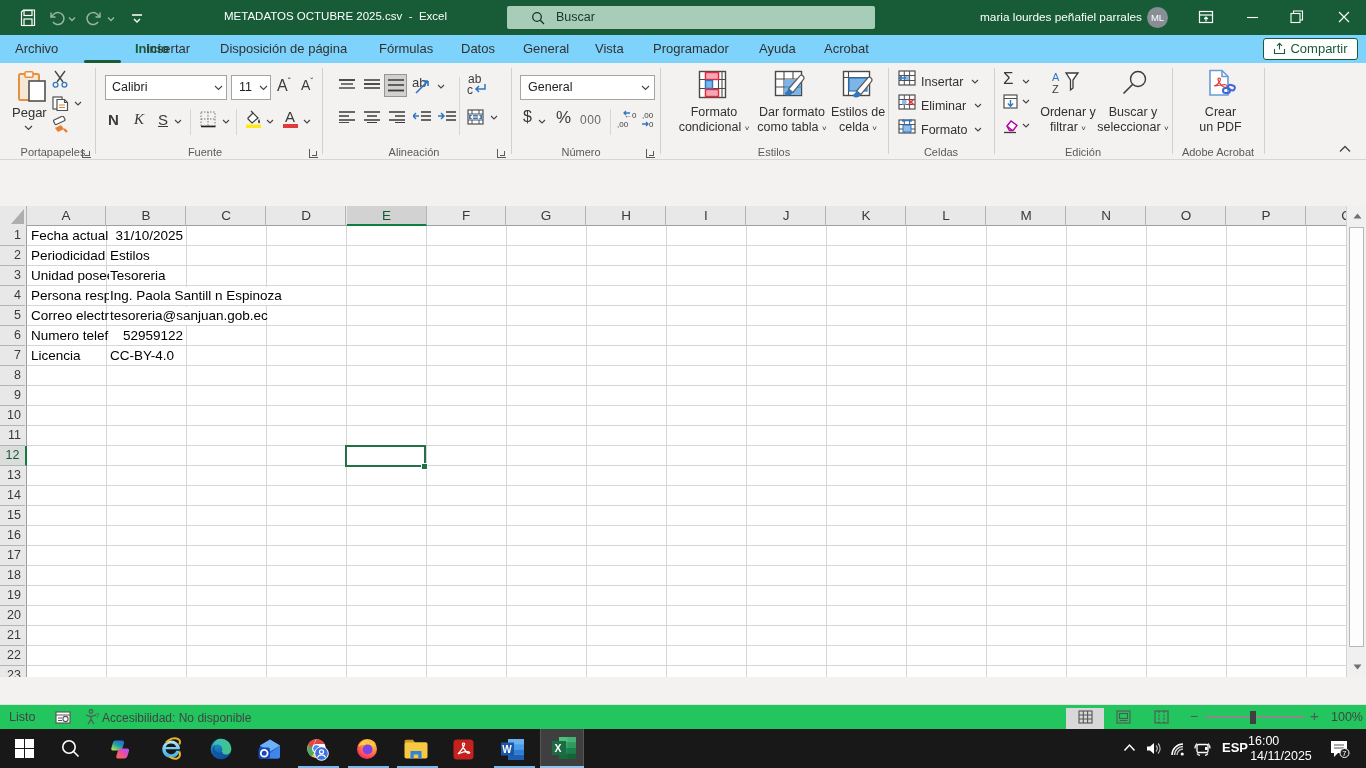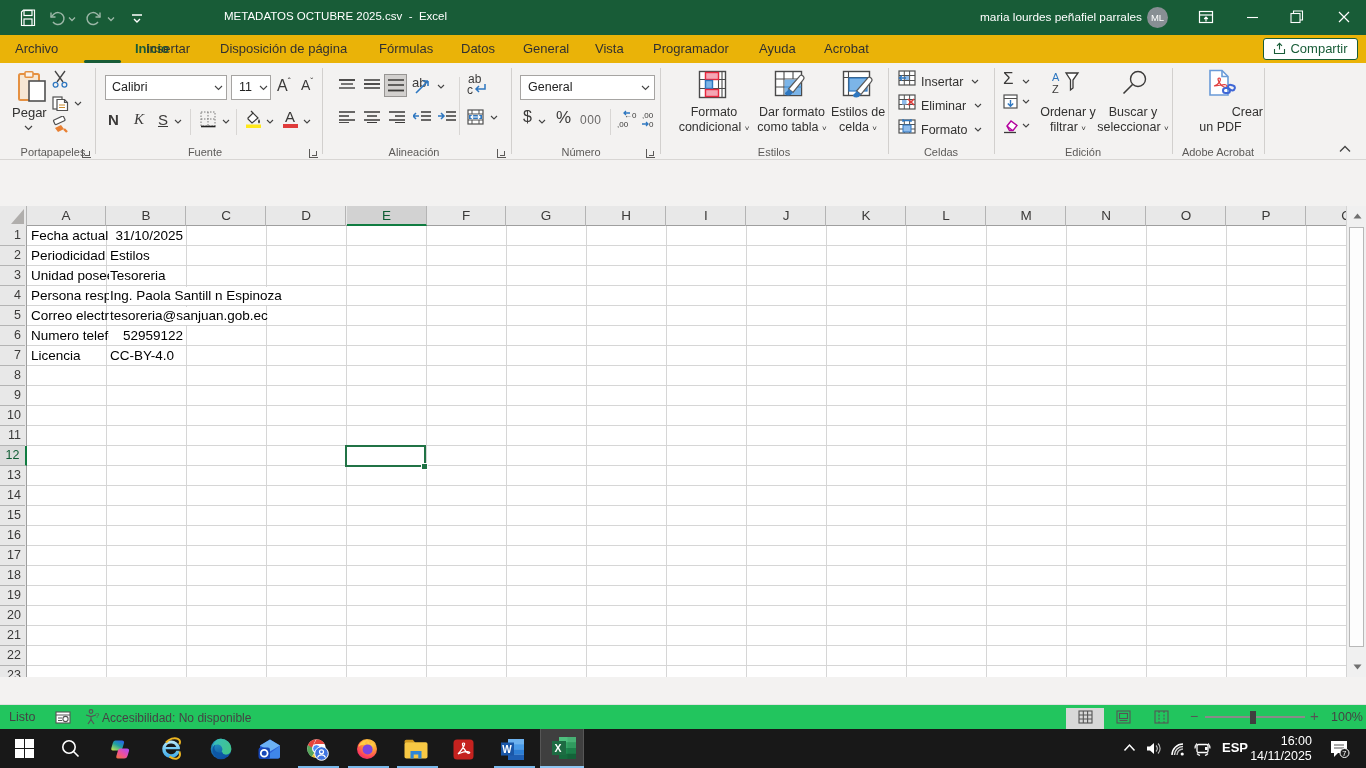--- a/index.html
+++ b/index.html
@@ -10,21 +10,21 @@
 
 #titlebar { position:absolute; left:0; top:0; width:1366px; height:35px; background:#185c37; }
 #titlebar .ttext { position:absolute; left:224px; top:10px; color:#fff; font-size:11.5px; white-space:nowrap; }
 #searchpill { position:absolute; left:507px; top:6px; width:368px; height:23px; background:#a7cdb9; border-radius:2px; }
 #searchpill .stxt { position:absolute; left:49px; top:4px; font-size:12.5px; color:#153726; }
 #uname { position:absolute; left:980px; top:10px; color:#fff; font-size:11.8px; }
 #avatar { position:absolute; left:1147px; top:7px; width:21px; height:21px; border-radius:50%; background:#888f94; color:#fff; font-size:9.5px; text-align:center; line-height:21px; }
 .winbtn { position:absolute; top:0; width:32px; height:35px; color:#fff; }
 
 
-#tabrow { position:absolute; left:0; top:35px; width:1366px; height:28px; background:#eab308; }
+#tabrow { position:absolute; left:0; top:35px; width:1366px; height:28px; background:#7dd3fc; }
 .rtab { position:absolute; top:6px; font-size:13px; color:#323130; white-space:nowrap; }
 .rtab.sel { color:#185c37; font-weight:bold;padding-left:48px; }
 #inicio-underline { position:absolute; left:84px; top:25px; width:37px; height:3px; background:#185c37; border-radius:2px; }
 #compartir { position:absolute; left:1263px; top:3px; width:95px; height:22px; border:1px solid #185c37; border-radius:3px; background:#fff; color:#185c37; font-size:13px; text-align:center; line-height:20px; }
 
 
 #ribbon { position:absolute; left:0; top:63px; width:1366px; height:97px; background:#f3f2f1; border-bottom:1px solid #d8d6d4; }
 .gsep { position:absolute; top:5px; width:1px; height:86px; background:#d2d0ce; }
 .glabel { position:absolute; top:83px; font-size:11px; color:#5c5a58; text-align:center; white-space:nowrap; }
 .launcher { position:absolute; top:86px; width:9px; height:9px; border-left:1px solid #5c5a58; border-bottom:1px solid #5c5a58; }
@@ -60,20 +60,27 @@
       <path d="M78 13 a6 6 0 1 1 -1-8 l3 3"></path>
       <path d="M80 3.5 v4.5 h-4.5" fill="none"></path>
     </g>
     <path d="M88 8.5 l3 3 3 -3" stroke="#9cb7a7" fill="none" stroke-width="1.3"></path>
 
     <g stroke="#fff" stroke-width="1.4" fill="none">
       <path d="M112 6 h10 M114 10 l3 3 3 -3"></path>
     </g>
   </svg>
   <div class="ttext">METADATOS OCTUBRE 2025.csv&nbsp;&nbsp;-&nbsp;&nbsp;Excel</div>
+  <div id="searchpill">
+    <svg class="abs" style="left:24px;top:5px" width="14" height="14" viewBox="0 0 14 14">
+          <circle cx="6" cy="6" r="4.3" stroke="#153726" fill="none" stroke-width="1.3"></circle>
+          <path d="M9.3 9.3 L13 13" stroke="#153726" stroke-width="1.3"></path>
+        </svg>
+    <div class="stxt">Buscar</div>
+  </div>
   <div id="uname">maria lourdes peñafiel parrales</div>
   <div id="avatar">ML</div>
 
   <svg class="winbtn" style="left:1190px" width="32" height="35" viewBox="0 0 32 35">
         <g stroke="#fff" fill="none" stroke-width="1.2">
           <rect x="9.5" y="11.5" width="13" height="11"></rect>
           <path d="M9.5 15 h13"></path>
           <path d="M16 21.5 v-4 M14.2 19 l1.8 -1.8 1.8 1.8"></path>
         </g>
       </svg>
@@ -417,21 +424,21 @@
 
   <svg class="abs" style="left:1206px;top:6px" width="30" height="30" viewBox="0 0 30 30">
     <path d="M4 1.5 h12 l6 6 V 26 H4 Z" fill="#fff" stroke="#6a9bd8" stroke-width="1.6"></path>
     <path d="M16 1.5 v6 h6" fill="none" stroke="#6a9bd8" stroke-width="1.6"></path>
     <path d="M8 17 q4 -1 6 -5 q1 -3 -1 -3 q-2 0 0 4 q2 4 5 5 q3 1 3 -1 q0 -2 -6 -1 q-5 1 -7 1 z" fill="none" stroke="#e03b3b" stroke-width="1.2"></path>
     <g stroke="#3f67d6" stroke-width="2" fill="none">
       <rect x="17" y="19" width="7" height="5" rx="2.5"></rect>
       <rect x="22" y="16" width="7" height="5" rx="2.5" transform="rotate(15 25 18)"></rect>
     </g>
   </svg>
-  <div class="rtxt" style="left:1178px;top:42px;width:85px;text-align:right">Crear</div>
+  <div class="rtxt" style="left:1178px;top:42px;width:85px;text-align:center">Crear</div>
   <div class="rtxt" style="left:1178px;top:57px;width:85px;text-align:center">un PDF</div>
 
   <svg class="abs" style="left:1339px;top:82px" width="12" height="8" viewBox="0 0 12 8">
         <path d="M1 6.5 L6 1.5 L11 6.5" stroke="#444" fill="none" stroke-width="1.3"></path>
       </svg>
 </div>
 
 
 <div id="sheet" style="position:absolute;left:0;top:206px;width:1366px;height:471px;background:#fff;overflow:hidden">
 
@@ -722,21 +729,21 @@
         <circle cx="12.2" cy="12" r="1.6" fill="#fff"></circle>
       </svg>
   <svg class="abs" style="left:1194px;top:12px" width="17" height="15" viewBox="0 0 17 15">
         <g stroke="#fff" fill="none" stroke-width="1.3">
           <rect x="3" y="3.5" width="11" height="8" rx="1.5"></rect>
           <path d="M1 7.5 a 7.5 7.5 0 0 1 2 -5 M16 7.5 a 7.5 7.5 0 0 0 -2 -5 M3 12.5 a 7.5 7.5 0 0 0 3 2 M14 12.5 a 7.5 7.5 0 0 1 -3 2" opacity="0.9"></path>
         </g>
         <rect x="11" y="6" width="2.5" height="3" fill="#fff"></rect>
       </svg>
   <div class="abs" style="left:1222px;top:11px;color:#fff;font-size:13px;font-weight:bold">ESP</div>
-  <div class="abs" style="left:1248px;top:5px;width:64px;color:#fff;font-size:12.5px;text-align:right">16:00</div>
+  <div class="abs" style="left:1248px;top:5px;width:64px;color:#fff;font-size:12.5px;text-align:left">16:00</div>
   <div class="abs" style="left:1241px;top:20px;width:80px;color:#fff;font-size:12.5px;text-align:center">14/11/2025</div>
   <svg class="abs" style="left:1330px;top:11px" width="20" height="18" viewBox="0 0 20 18">
     <path d="M1 1 h16 v12 h-9 l-4 4 v-4 h-3 Z" fill="#fff"></path>
     <path d="M4 5 h10 M4 8 h10" stroke="#555" stroke-width="1.2"></path>
     <circle cx="14.5" cy="13" r="4.5" fill="#1f1f1f" stroke="#fff" stroke-width="1"></circle>
     <text x="12.3" y="16" font-size="7.5" fill="#fff" font-family="Liberation Sans">7</text>
   </svg>
 </div>
 
 </div>

